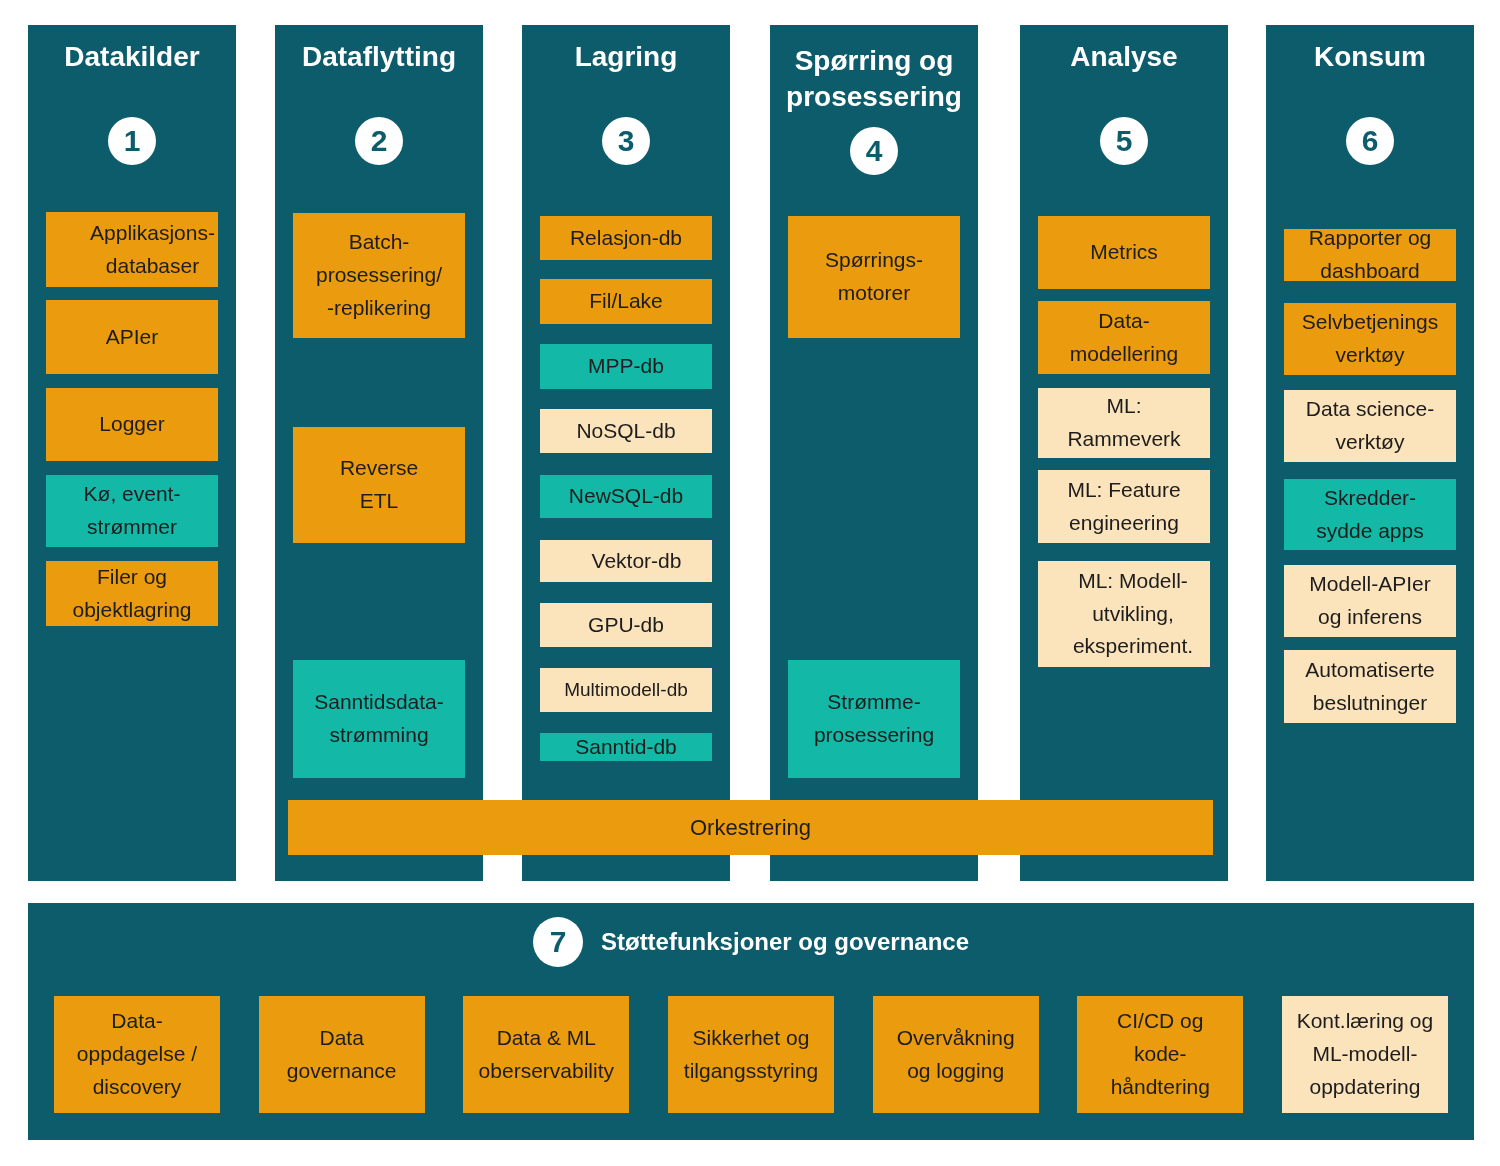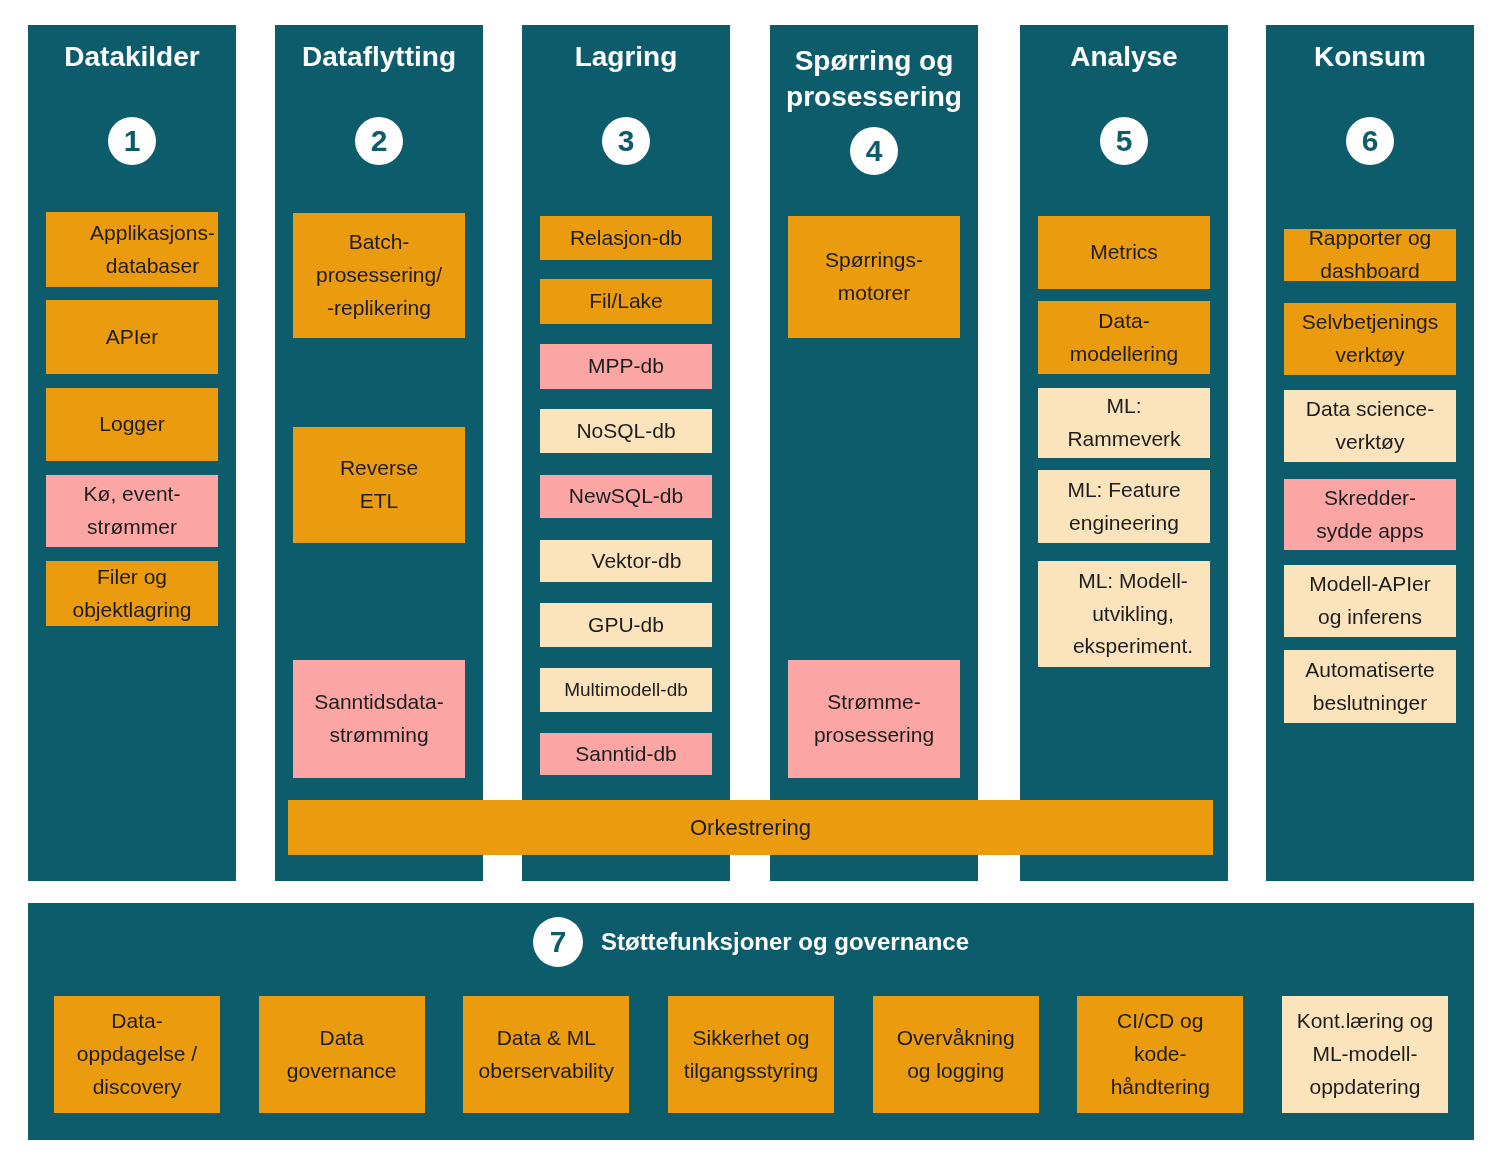--- a/index.html
+++ b/index.html
@@ -65,21 +65,21 @@
     display: flex;
     align-items: center;
     justify-content: center;
     text-align: center;
     color: #1d1d1d;
     font-size: 21px;
     line-height: 1.57;
   }
   .box span { white-space: pre-line; display: block; }
   .v-orange { background: #ea9b0e; }
-  .v-gray   { background: #fca5a5; }
+  .v-gray   { background: #14b8a6; }
   .v-cream  { background: #fbe3bc; }
   .box--small { font-size: 19px; }
 
   
   .orchestration {
     position: absolute;
     left: 288px; top: 800px;
     width: 925px; height: 55px;
     background: #ea9b0e;
     display: flex;
@@ -203,21 +203,21 @@
       </div>
     <div class="box v-cream" style="top:515px;height:42px;padding-left:21px;">
         <span>Vektor-db</span>
       </div>
     <div class="box v-cream" style="top:578px;height:44px;">
         <span>GPU-db</span>
       </div>
     <div class="box v-cream box--small" style="top:643px;height:44px;">
         <span>Multimodell-db</span>
       </div>
-    <div class="box v-gray" style="top:708px;height:42px;">
+    <div class="box v-gray" style="top:708px;height:28px;">
         <span>Sanntid-db</span>
       </div>
   </section>
 
   <section class="col col-4 col--two-line">
     <h2 class="col-title">Spørring og
 prosessering</h2>
     <div class="badge">
         <span>4</span>
       </div>

